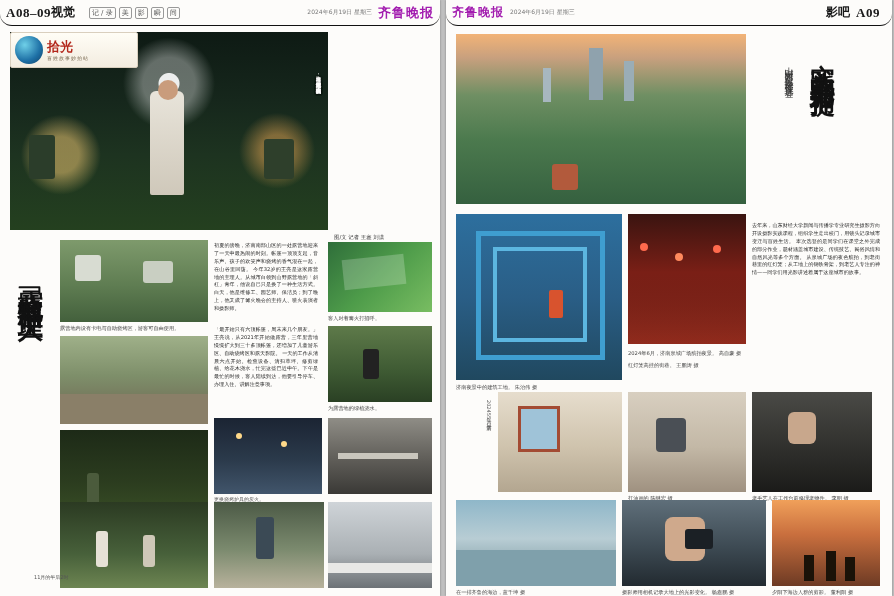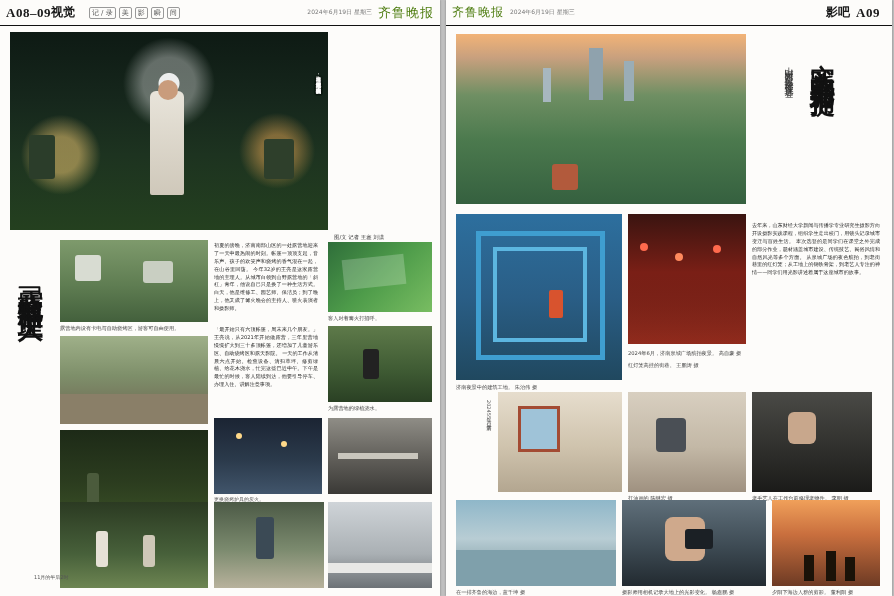--- a/index.html
+++ b/index.html
@@ -3,27 +3,27 @@
 <meta charset="utf-8">
 <style>
   html,body{margin:0;padding:0;background:#c9c9c9;}
   body{width:894px;height:596px;font-family:"DejaVu Sans","Liberation Sans",sans-serif;color:#1a1a1a;}
   .spread{position:relative;width:894px;height:596px;display:flex;gap:6px;background:#bfbfbf;}
   .page{position:relative;background:#fdfcfa;box-shadow:0 0 2px rgba(0,0,0,.35);overflow:hidden;}
   .page-left{width:440px;height:596px;}
   .page-right{width:446px;height:596px;}
 
   
-  .masthead{position:relative;height:26px;border-bottom:1.5px solid #111;display:flex;align-items:center;padding:0 6px;box-sizing:border-box;}
+  .masthead{position:relative;height:26px;border-bottom:1.5px solid #111;display:flex;align-items:center;padding:0 6px;box-sizing:border-box;border-radius:12px;}
   .mh-folio{font-size:13px;font-weight:bold;letter-spacing:.5px;font-family:"Liberation Serif",serif;}
   .mh-section{font-size:12px;font-weight:bold;font-family:"Liberation Serif",serif;}
   .mh-tags{display:flex;gap:3px;margin-left:14px;}
   .mh-tags span{font-size:7px;border:1px solid #999;border-radius:2px;padding:0 2px;color:#555;}
   .mh-date{margin-left:auto;font-size:6px;color:#777;margin-right:6px;}
-  .mh-logo{font-family:"Liberation Serif",serif;font-size:13px;font-weight:normal;color:#4d7c0f;letter-spacing:1px;white-space:nowrap;}
+  .mh-logo{font-family:"Liberation Serif",serif;font-size:13px;font-weight:bold;color:#a21caf;letter-spacing:1px;white-space:nowrap;}
   .mh-logo.small{font-size:12px;}
   .masthead.right .mh-folio{margin-left:auto;}
 
   
   .ph{position:relative;overflow:hidden;background:#8b8b8b;}
   .cap-below{font-size:5.2px;color:#444;line-height:1.35;margin-top:1.5px;}
   .vcap{position:absolute;writing-mode:vertical-rl;font-size:5.5px;line-height:1.4;color:#fff;text-shadow:0 0 2px #000;}
 
   
   .vhead{writing-mode:vertical-rl;font-family:"Liberation Serif",serif;font-weight:bold;letter-spacing:3px;}
@@ -71,20 +71,27 @@
              radial-gradient(circle at 16% 62%, rgba(255,210,120,.5) 0 18px, rgba(0,0,0,0) 40px),
              radial-gradient(circle at 84% 60%, rgba(255,180,90,.45) 0 16px, rgba(0,0,0,0) 38px),
              linear-gradient(180deg,#0e1a14 0%,#16271c 35%,#1d3320 62%,#24401f 100%);">
         <div style="position:absolute;left:44%;top:30%;width:34px;height:104px;background:linear-gradient(180deg,#e8e4da,#cfc8ba);border-radius:6px 6px 2px 2px;"></div>
         <div style="position:absolute;left:46.5%;top:24%;width:20px;height:20px;border-radius:50%;background:#c99c7c;"></div>
         <div style="position:absolute;left:6%;top:52%;width:26px;height:44px;background:#2b3d2a;border-radius:3px;"></div>
         <div style="position:absolute;left:80%;top:54%;width:30px;height:40px;background:#2e3f2b;border-radius:3px;"></div>
         <div class="vcap" style="right:6px;top:40px;height:120px;">夜幕降临，露营地里燃起篝火，主理人在为客人表演喷火。</div>
       </div>
 
+      <div class="badge">
+        <div class="orb"></div>
+        <div>
+          <div class="bt">拾光</div>
+          <div class="bs">百姓故事妙拍站</div>
+        </div>
+      </div>
 
       <div style="position:absolute;left:334px;top:208px;font-size:5.4px;color:#444;">图/文 记者 王鑫 刘潇</div>
 
       <div class="vhead" style="position:absolute;left:14px;top:244px;height:300px;font-size:25px;color:#111;">露营地「斜杠」主理人</div>
 
       <div class="ph" style="position:absolute;left:60px;top:214px;width:148px;height:82px;
            background:linear-gradient(180deg,#7e9a6c 0%,#5f7d52 55%,#43603c 100%);">
         <div style="position:absolute;left:10%;top:18%;width:26px;height:26px;background:#d8dcd2;border-radius:3px;"></div>
         <div style="position:absolute;left:56%;top:26%;width:30px;height:22px;background:#c9cfc2;border-radius:3px;"></div>
       </div>

